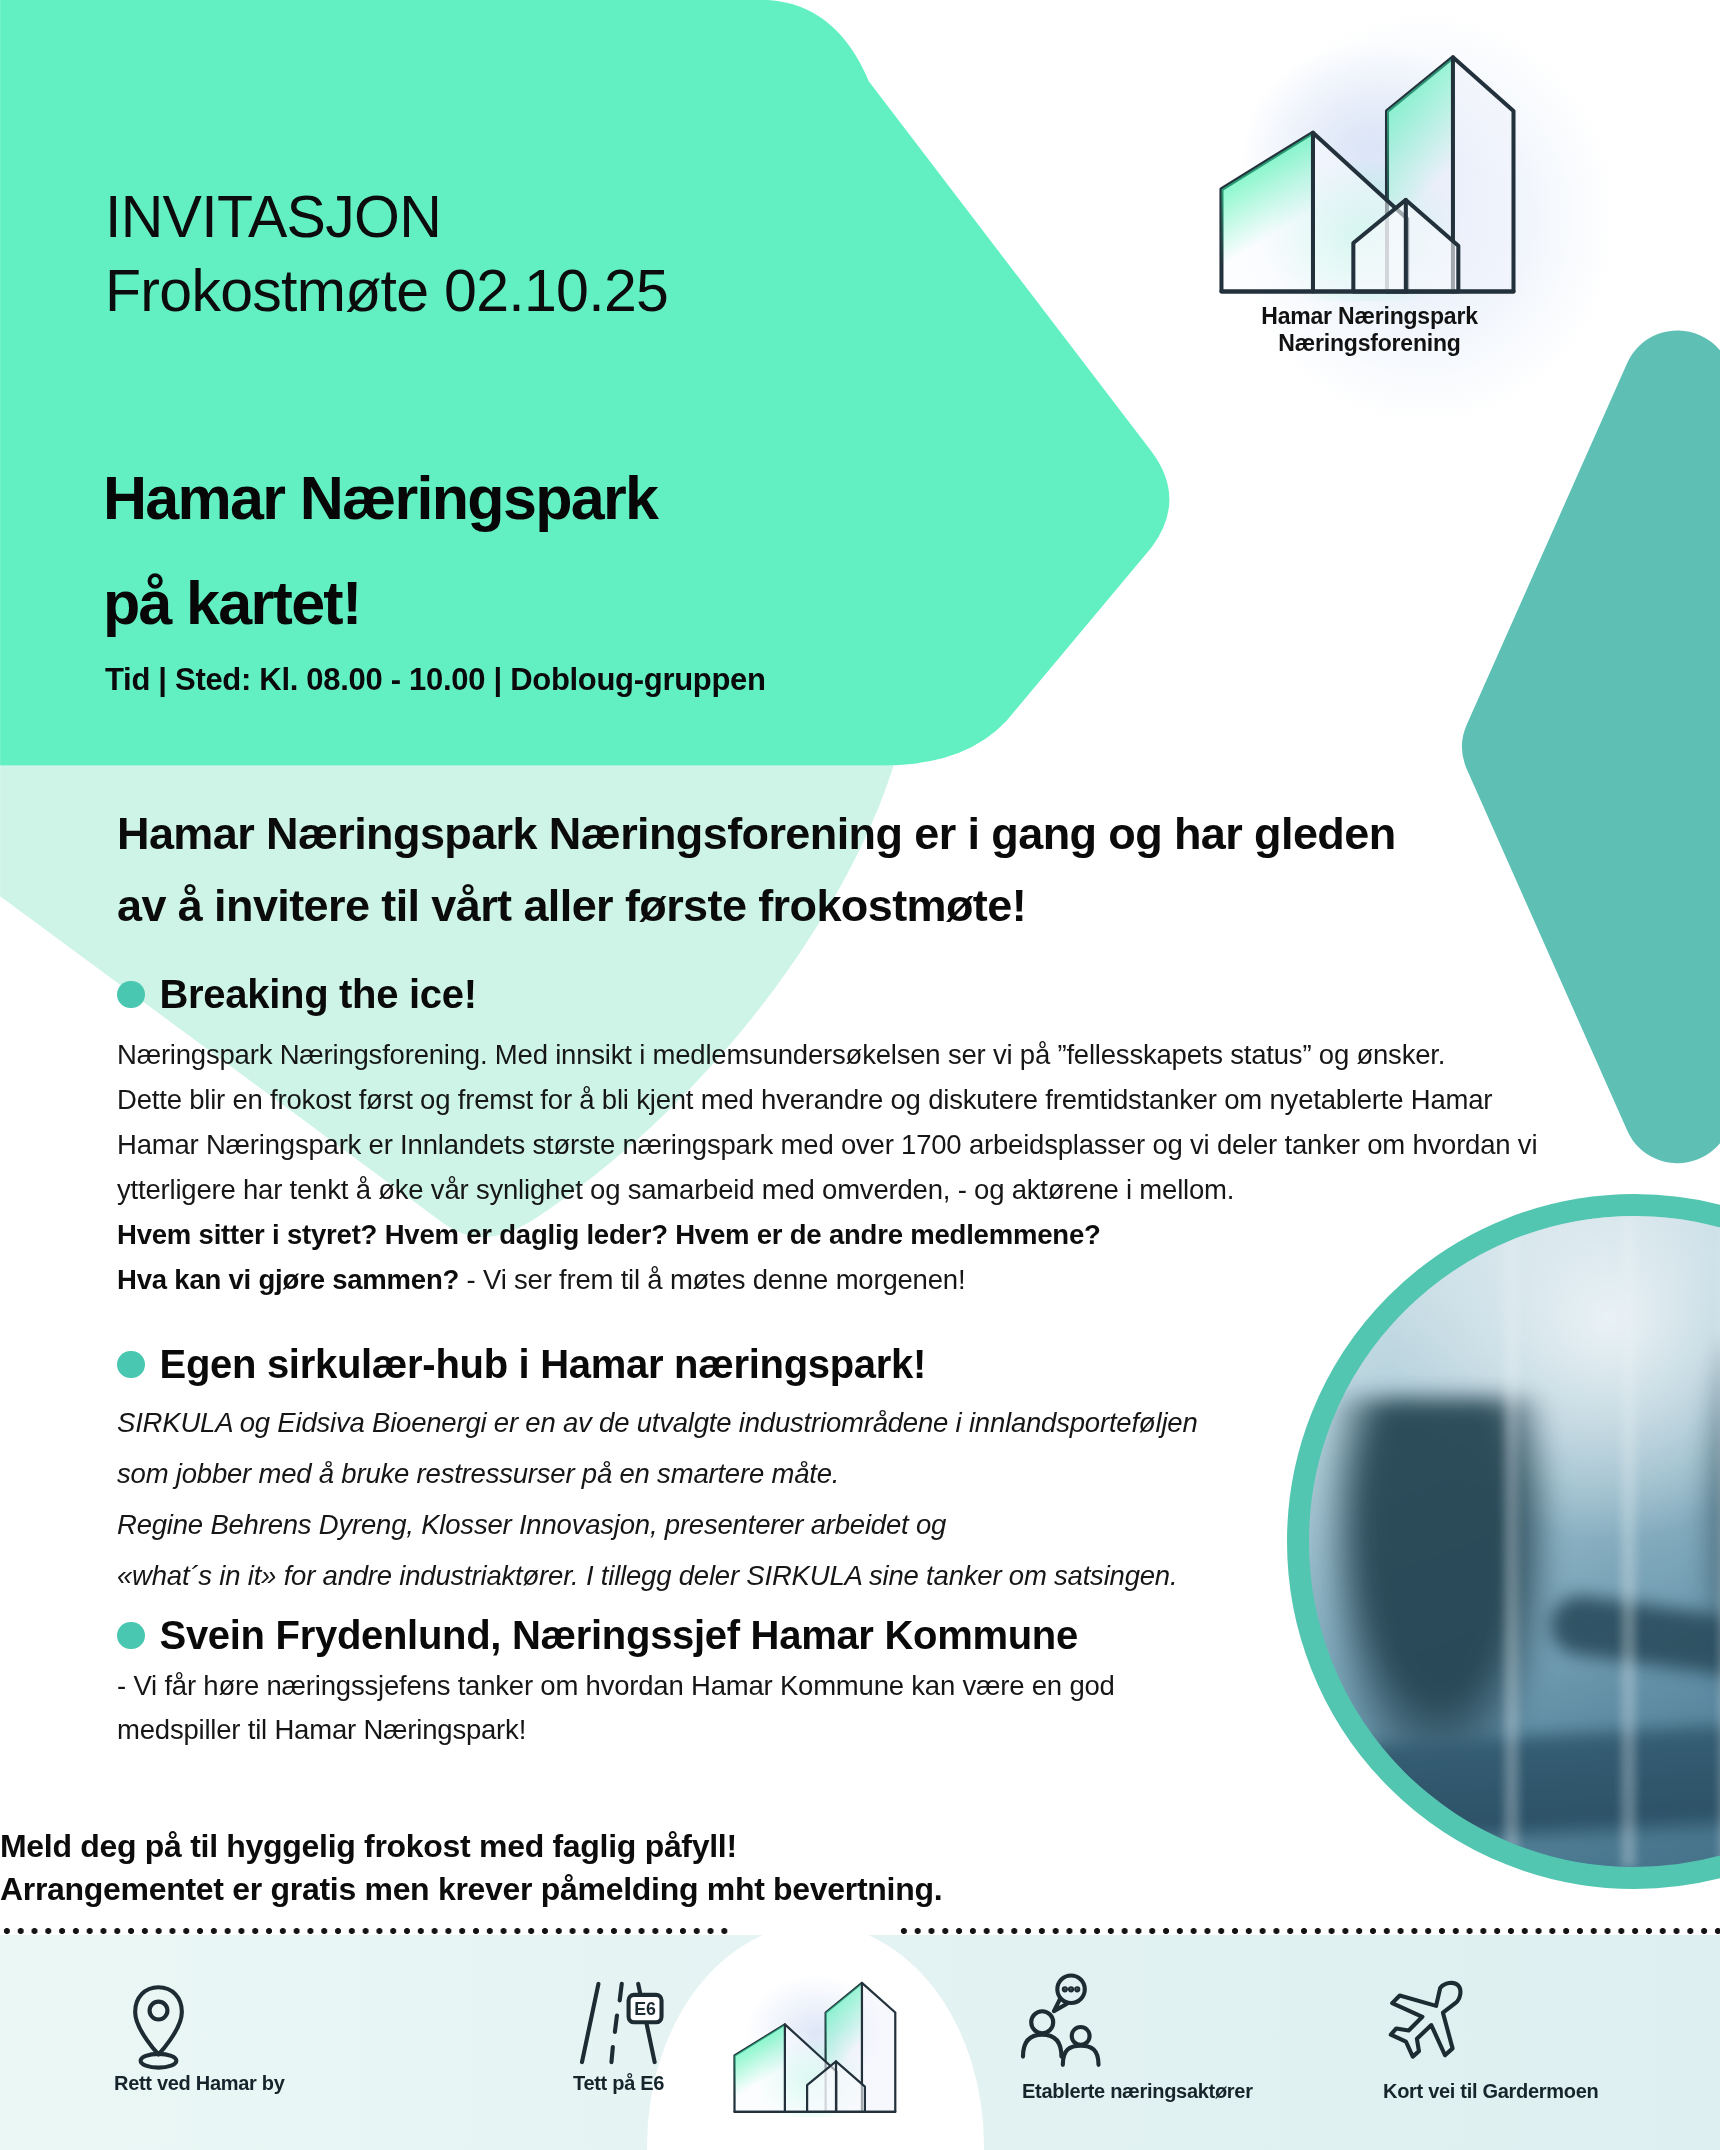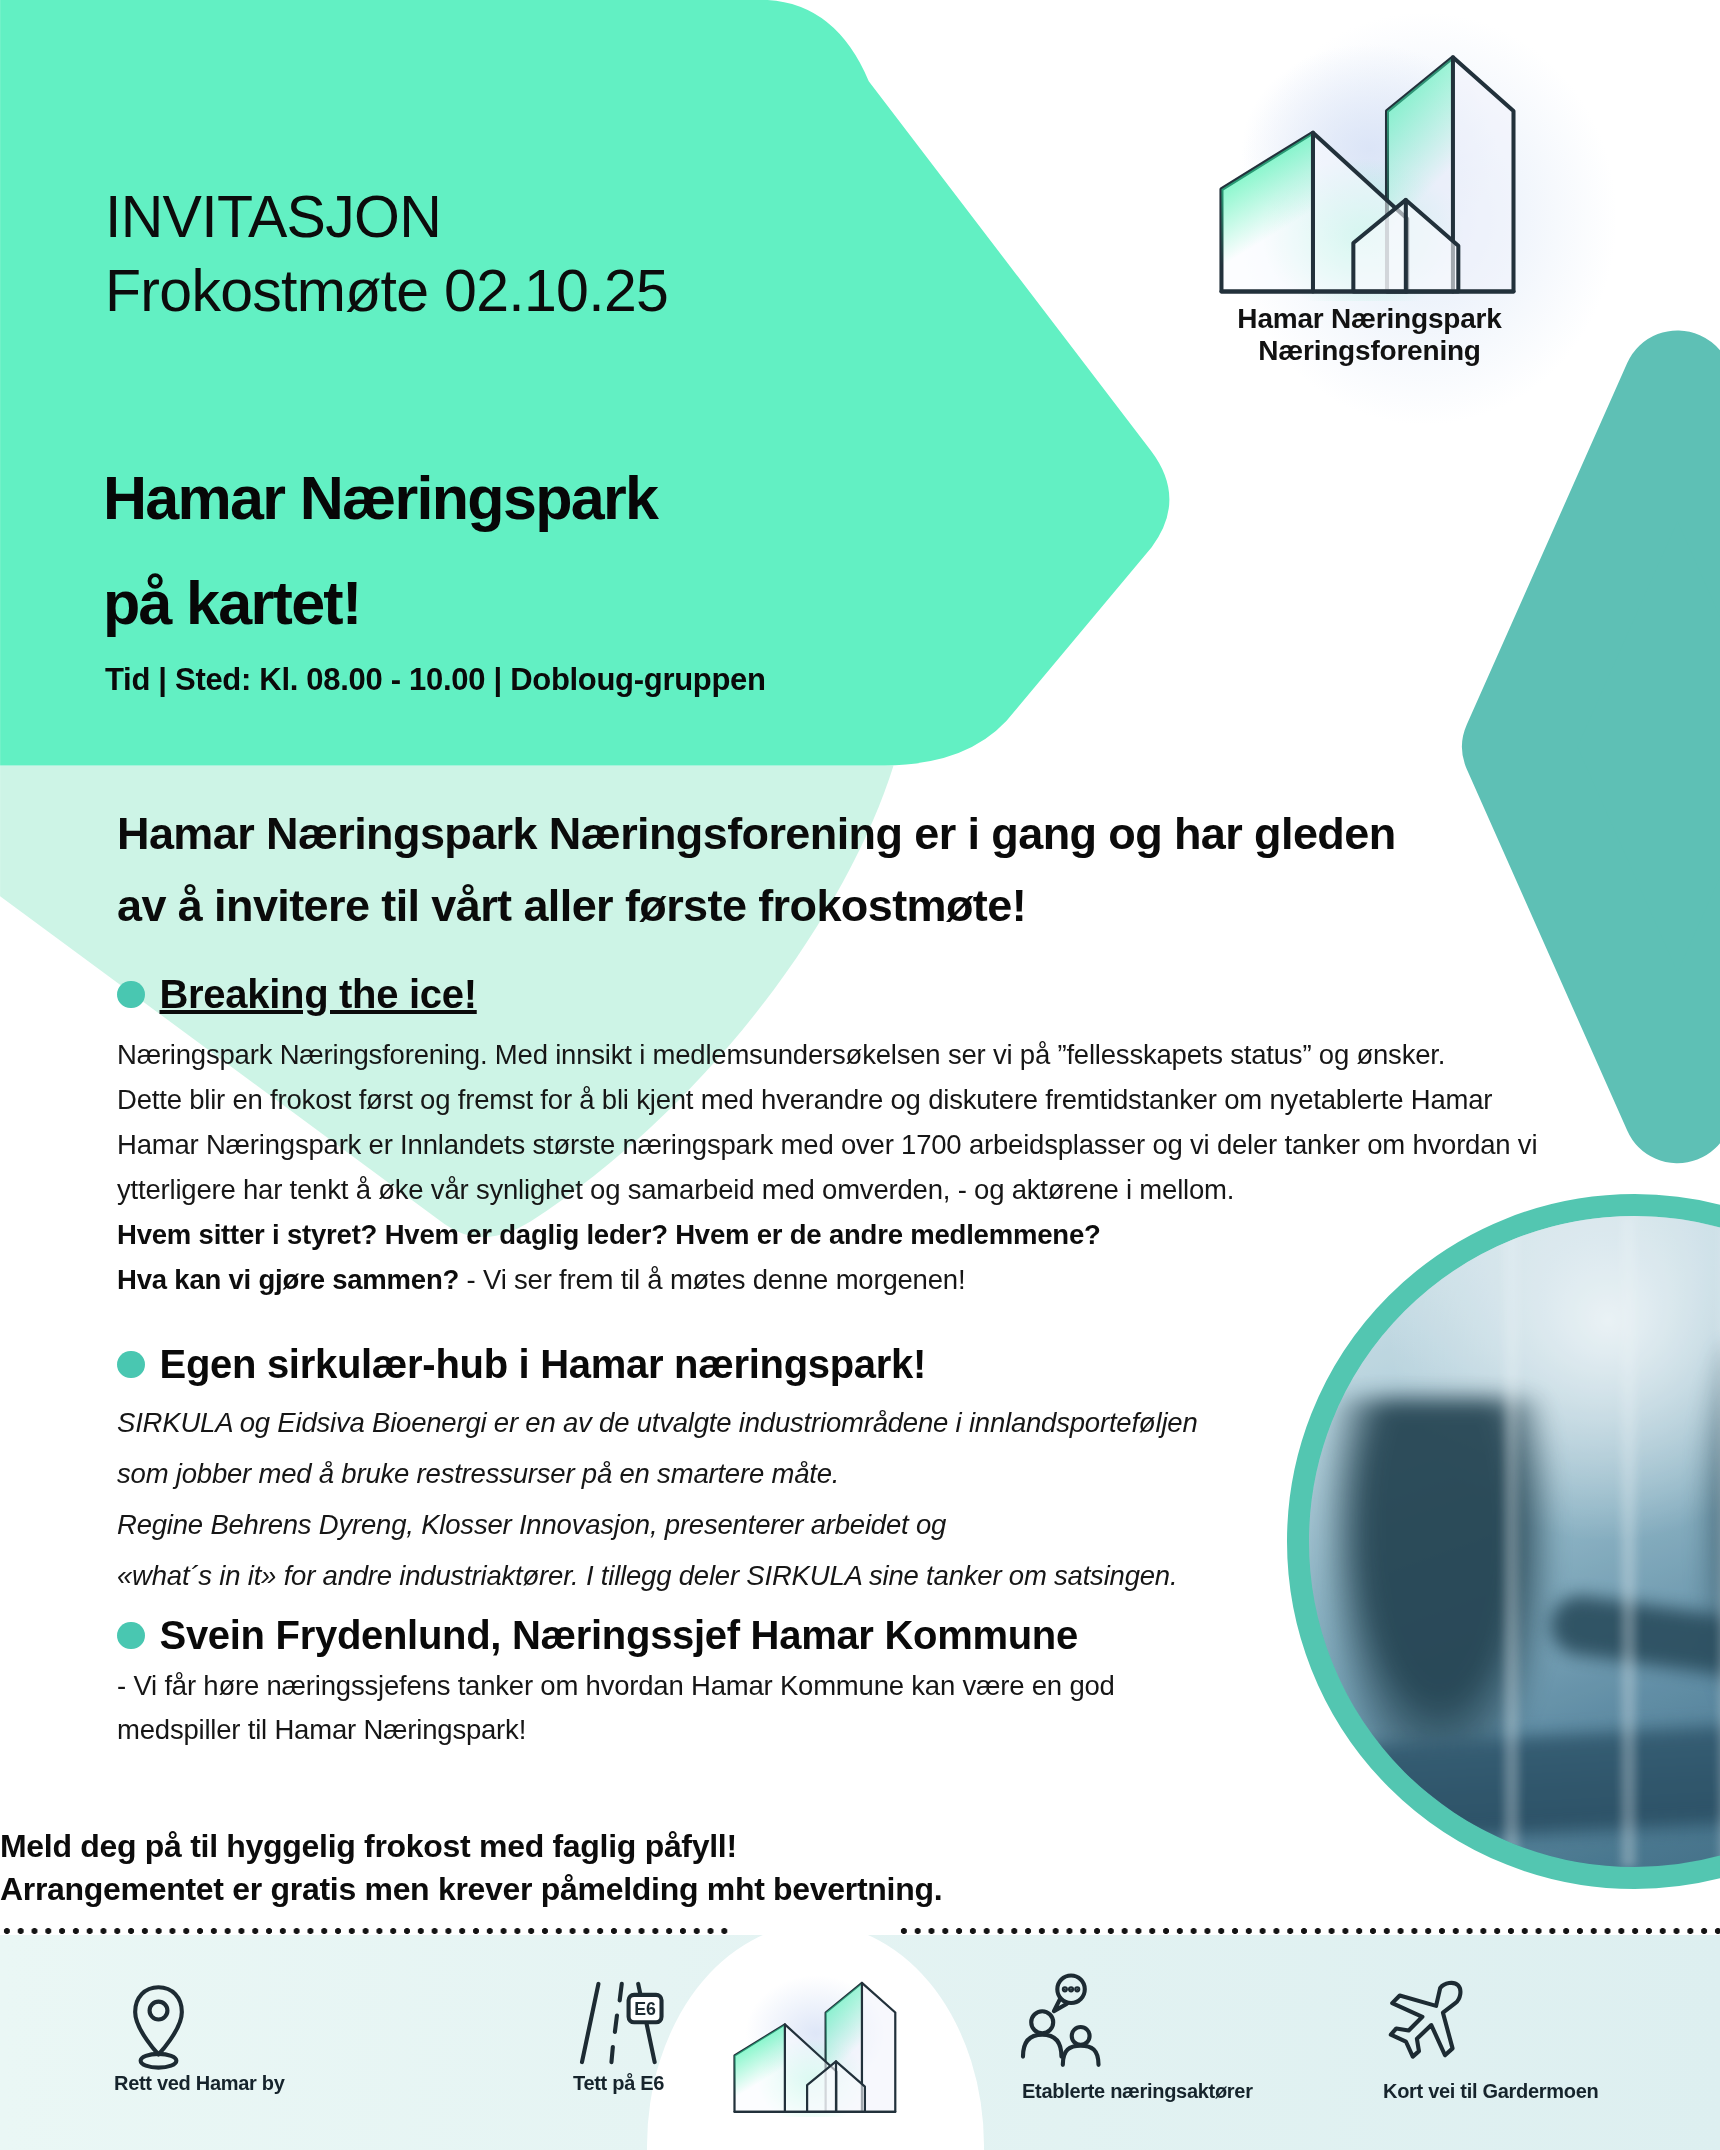--- a/index.html
+++ b/index.html
@@ -8,39 +8,39 @@
   svg{display:block}
 
   
   #bgsvg{position:absolute;left:0;top:0;z-index:0;}
 
   
   #logo-blob{position:absolute;left:1232px;top:12.4px;width:385px;height:413px;z-index:1;
     background:radial-gradient(closest-side, rgba(214,227,246,.7), rgba(214,227,246,0));}
   #logo-top{position:absolute;left:1208px;top:41px;width:323px;height:260px;z-index:2;}
   #logo-word{position:absolute;left:1170px;top:303px;width:399px;z-index:2;text-align:center;
-    font-weight:700;font-size:28px;letter-spacing:-0.2px;color:#121212;}
+    font-weight:700;font-size:23px;letter-spacing:-0.2px;color:#121212;}
 
   
   #kicker{position:absolute;left:105px;top:180px;z-index:3;font-weight:400;
     font-size:59px;line-height:74px;letter-spacing:-0.7px;color:#0c0c0c;}
   #title{position:absolute;left:103px;top:446px;z-index:3;font-weight:700;
     font-size:61px;line-height:105px;letter-spacing:-1.7px;color:#070707;}
   #meta{position:absolute;left:105px;top:662px;z-index:3;font-weight:700;
     font-size:31px;letter-spacing:-0.3px;color:#0a0a0a;}
 
   
   #intro{position:absolute;left:117px;top:798px;z-index:3;font-weight:700;
     font-size:45px;line-height:72px;letter-spacing:-0.6px;color:#0b0b0b;white-space:nowrap;}
 
   
   .h2row{position:absolute;left:117px;z-index:3;display:flex;align-items:center;gap:15px;
     font-weight:700;font-size:40px;line-height:51px;letter-spacing:-0.3px;color:#0a0a0a;white-space:nowrap;}
   .dot{width:27.5px;height:27.5px;border-radius:50%;background:#49C7B1;flex:0 0 auto;}
-  #s0h{top:969px;text-decoration:underline;} #s1h{top:1339px;} #s2h{top:1610px;}
+  #s0h{top:969px;} #s1h{top:1339px;} #s2h{top:1610px;}
   .body{position:absolute;left:117px;z-index:3;font-weight:400;font-size:27.5px;
     letter-spacing:-0.2px;color:#161616;white-space:nowrap;}
   #s0b{top:1032px;line-height:45px;}
   #s1b{top:1397px;line-height:51px;font-style:italic;}
   #s2b{top:1664px;line-height:44px;}
   .body .bold, .body b{font-weight:700;color:#0d0d0d;}
 
   
   #cta{position:absolute;left:0;right:0;top:1825px;z-index:3;text-align:left;
     font-weight:700;font-size:32px;line-height:43px;letter-spacing:-0.3px;color:#0c0c0c;}

